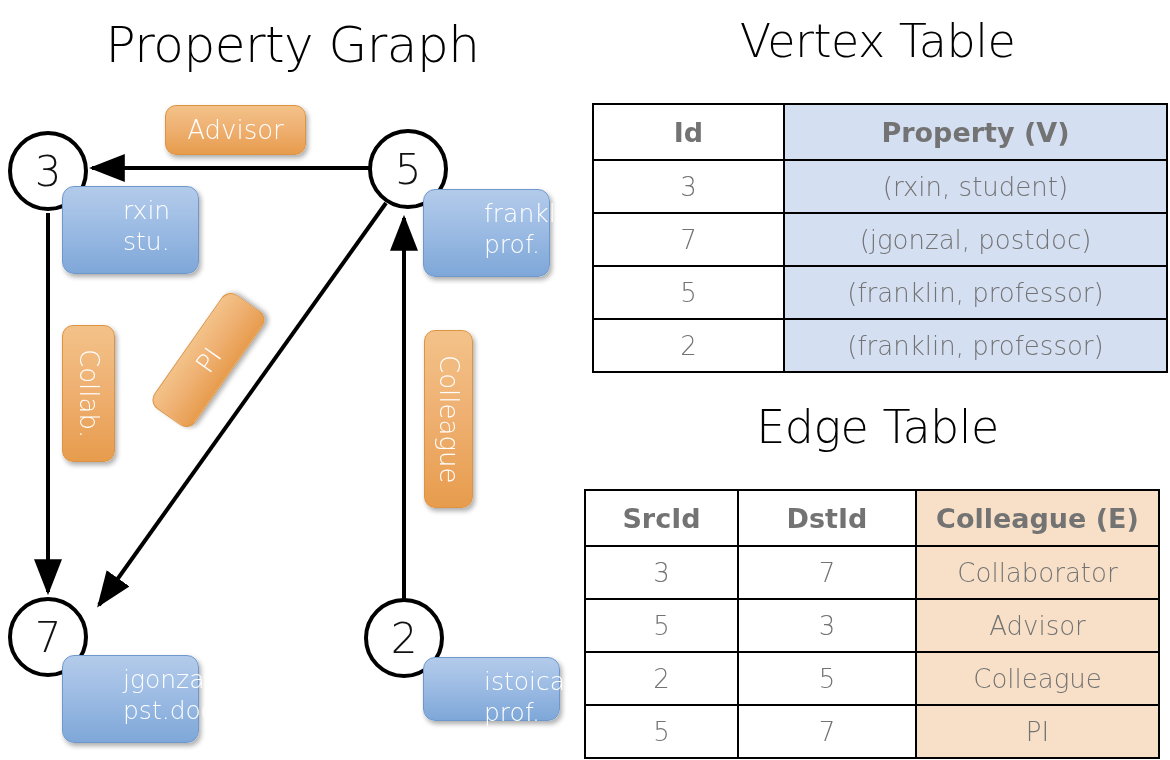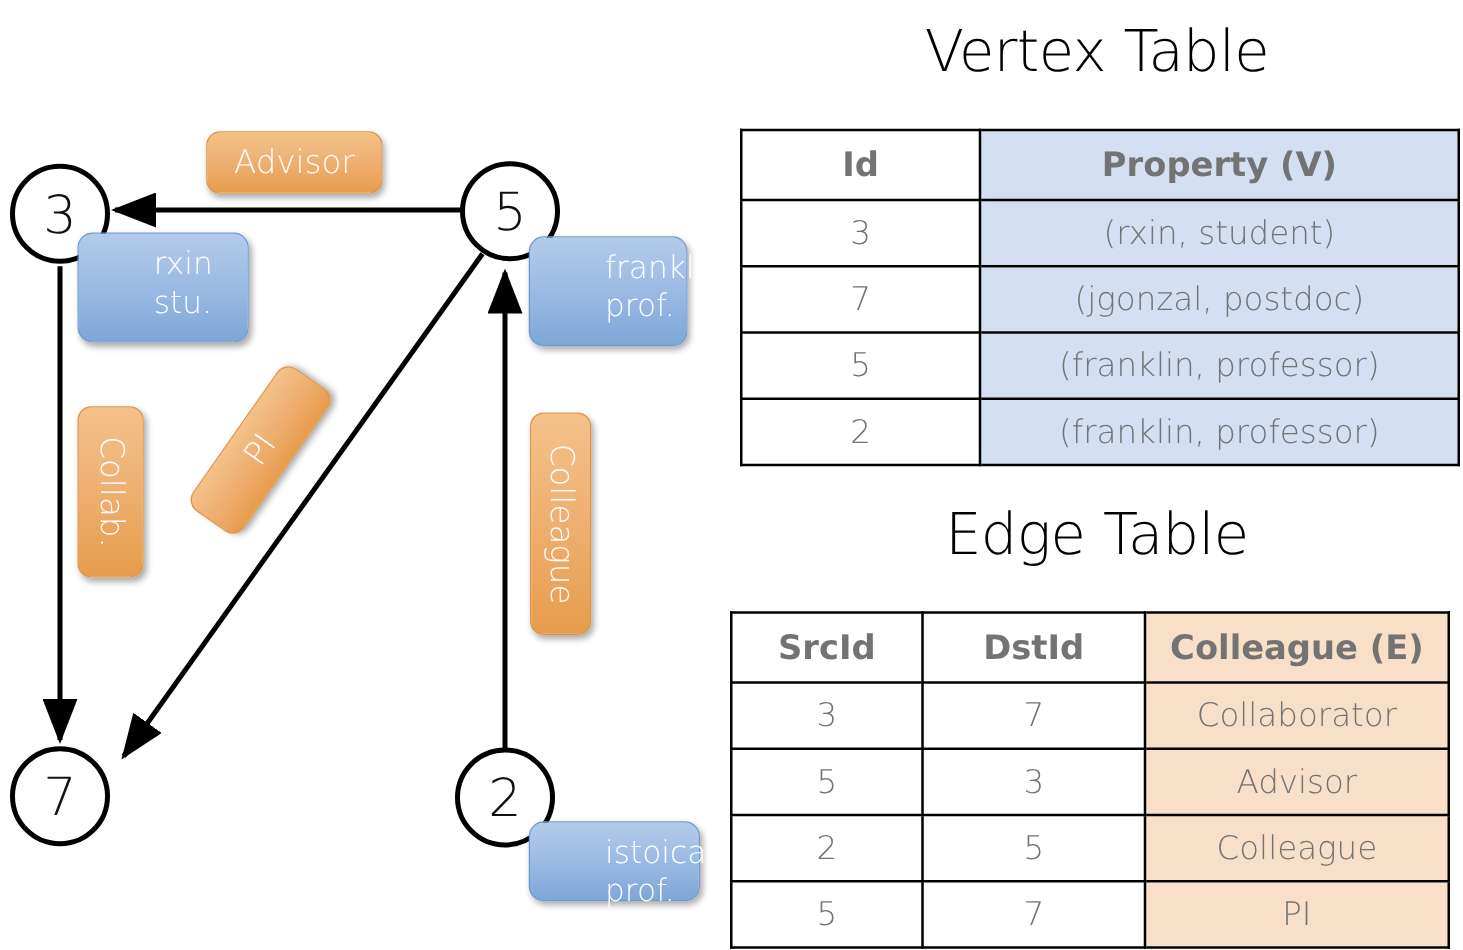--- a/index.html
+++ b/index.html
@@ -128,20 +128,21 @@
     height: 54px;
   }
   .cell-v { background: #d4dff2; }
   .cell-e { background: #f8e0c8; }
 </style>
 </head>
 <body>
 
 <div id="canvas">
 
+  <div class="title" id="title-property-graph">Property Graph</div>
 
   <div class="title" id="title-edge-table">Edge Table</div>
 
   <div class="title" id="title-vertex-table">Vertex Table</div>
 
   <svg id="graph-edges" viewBox="0 0 585 760">
     <defs>
       <marker id="arrowhead" markerWidth="9" markerHeight="7" refX="8.2" refY="3.5" orient="auto" markerUnits="strokeWidth">
         <polygon points="0 0, 9 3.5, 0 7" fill="#000000"></polygon>
       </marker>
@@ -167,20 +168,24 @@
   <div class="prop-box" style="left:62px; top:186px; width:137px; height:88px;">
     <span>rxin</span>
     <span>stu.</span>
   </div>
 
   <div class="prop-box" style="left:423px; top:189px; width:127px; height:88px;">
     <span>franklin,</span>
     <span>prof.</span>
   </div>
 
+  <div class="prop-box" style="left:62px; top:655px; width:137px; height:88px;">
+    <span>jgonzal,</span>
+    <span>pst.doc.</span>
+  </div>
 
   <div class="prop-box" style="left:423px; top:657px; width:137px; height:64px;">
     <span>istoica</span>
     <span>prof.</span>
   </div>
 
   <div class="edge-label" style="left:165px; top:105px; width:141px; height:50px;">Advisor</div>
 
   <div class="edge-label vert" style="left:62px; top:325px; width:53px; height:137px;">Collab.</div>
 

